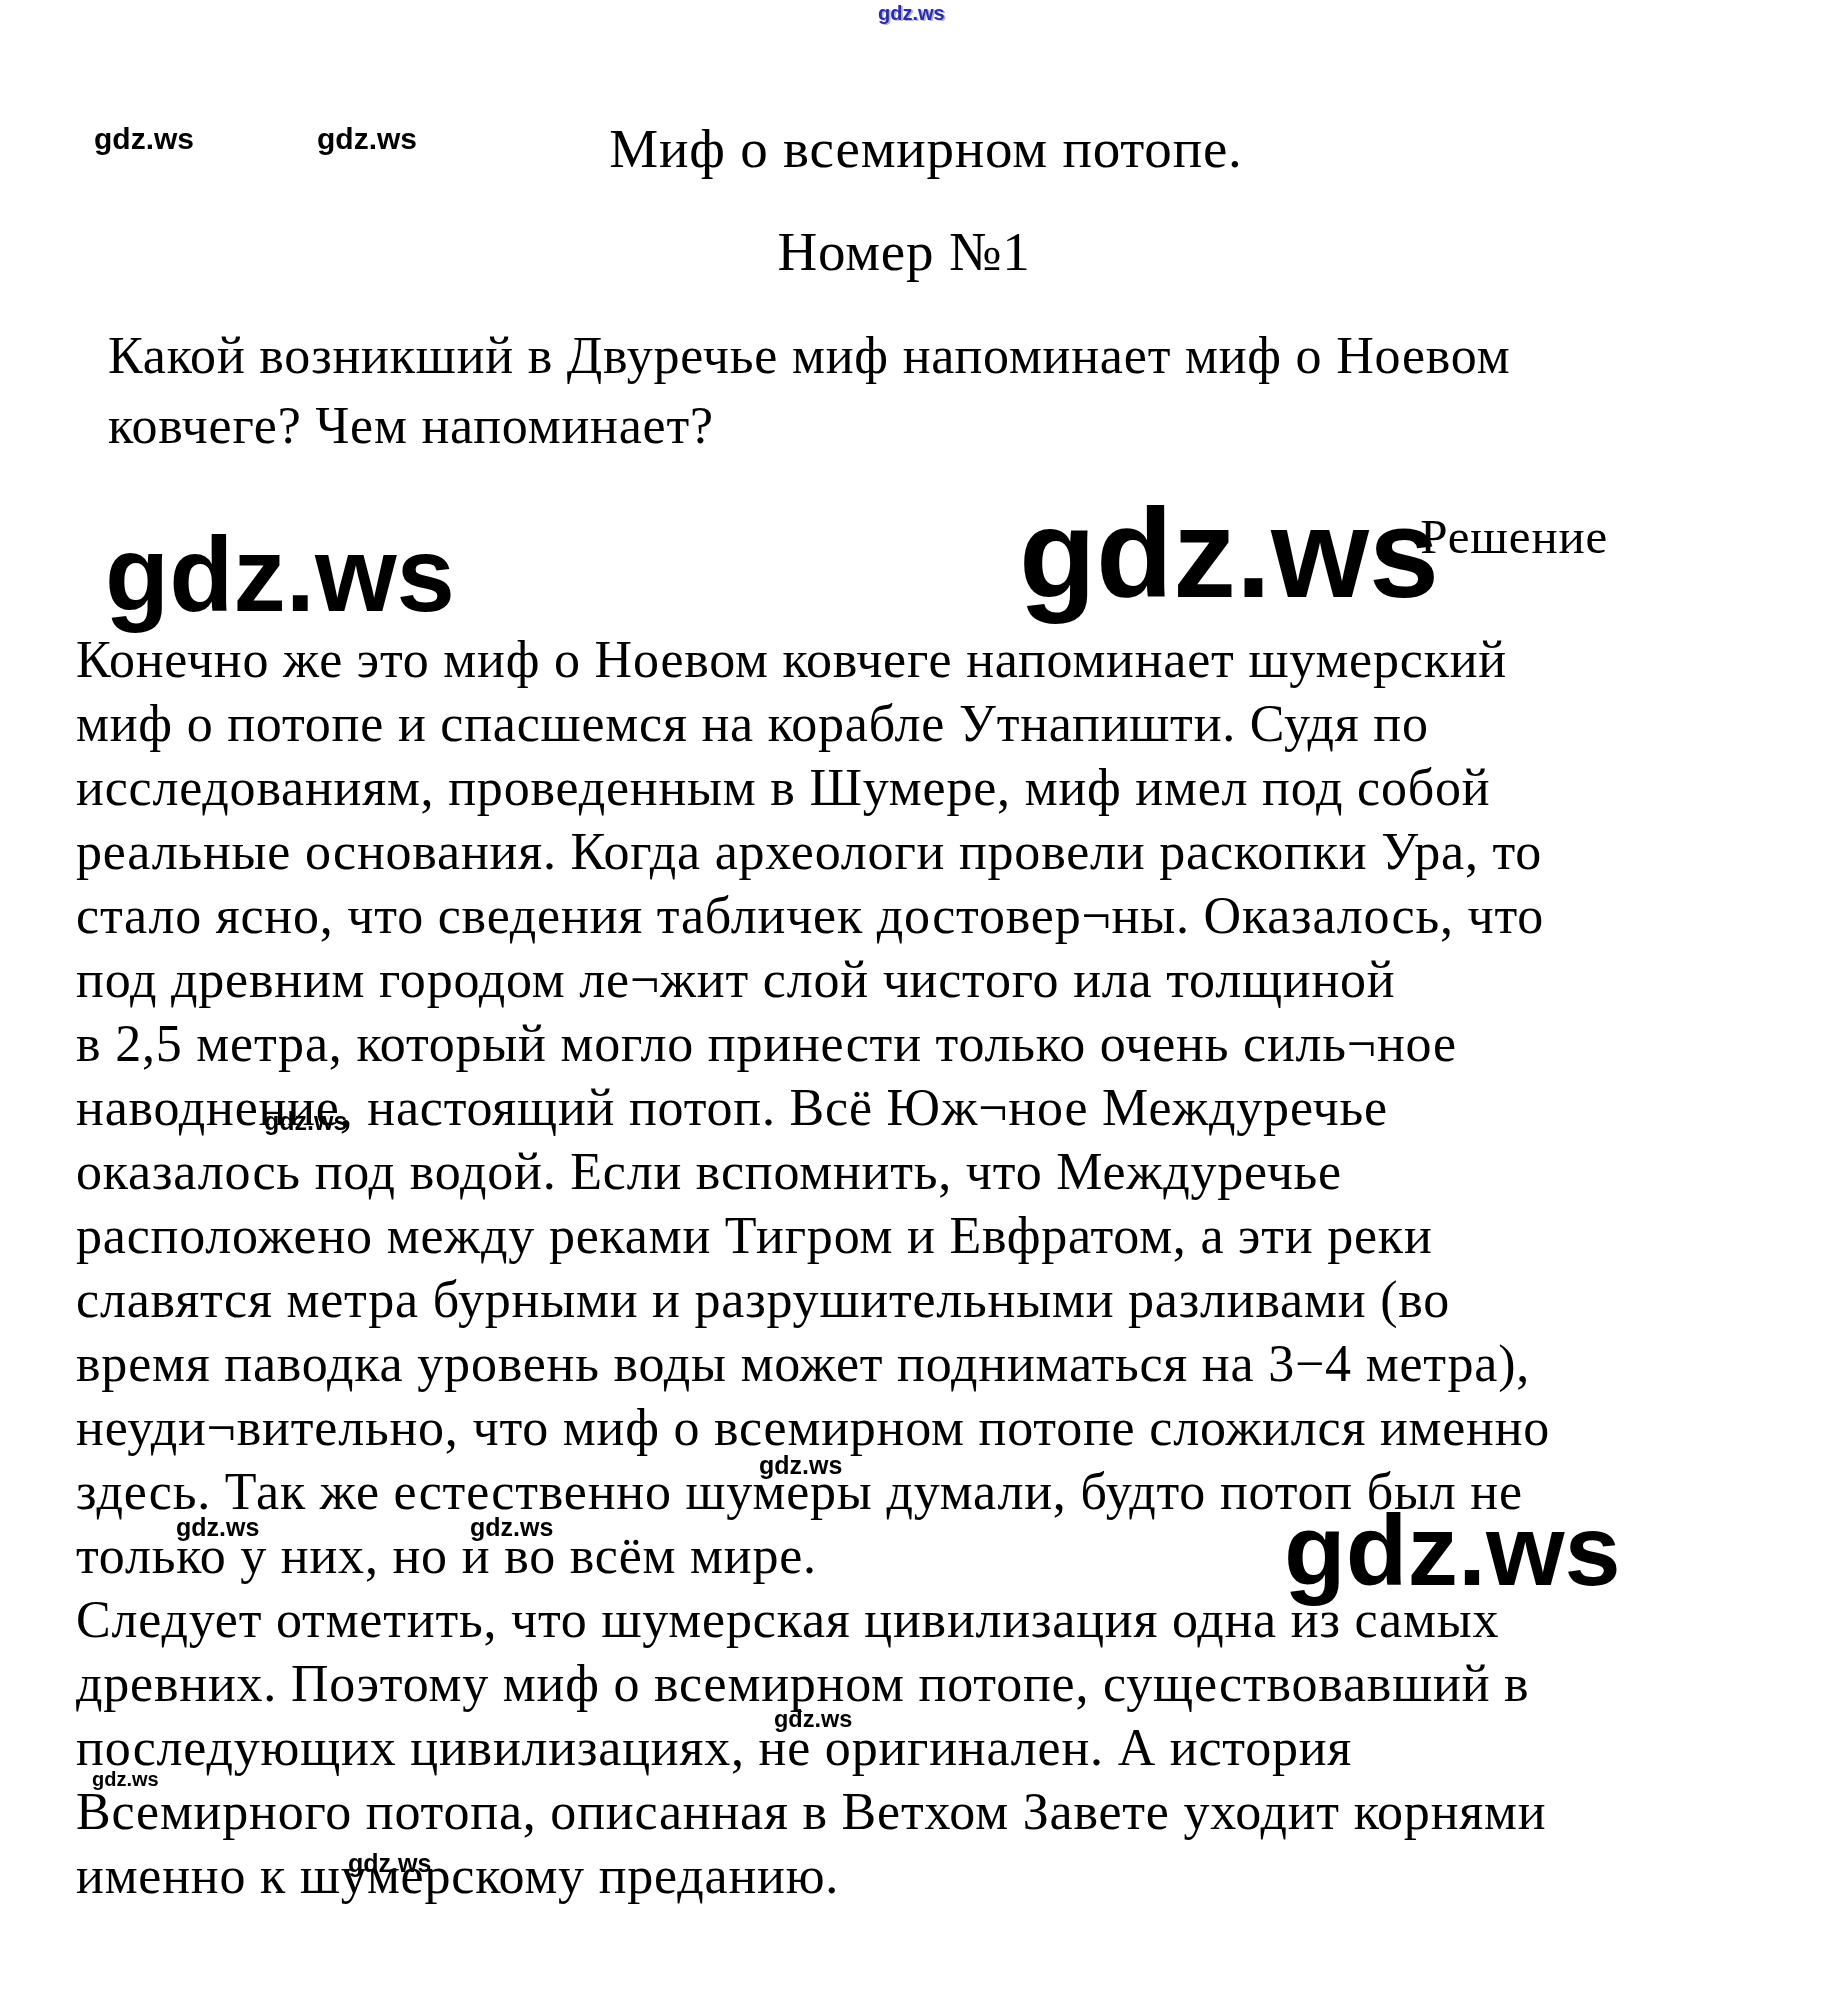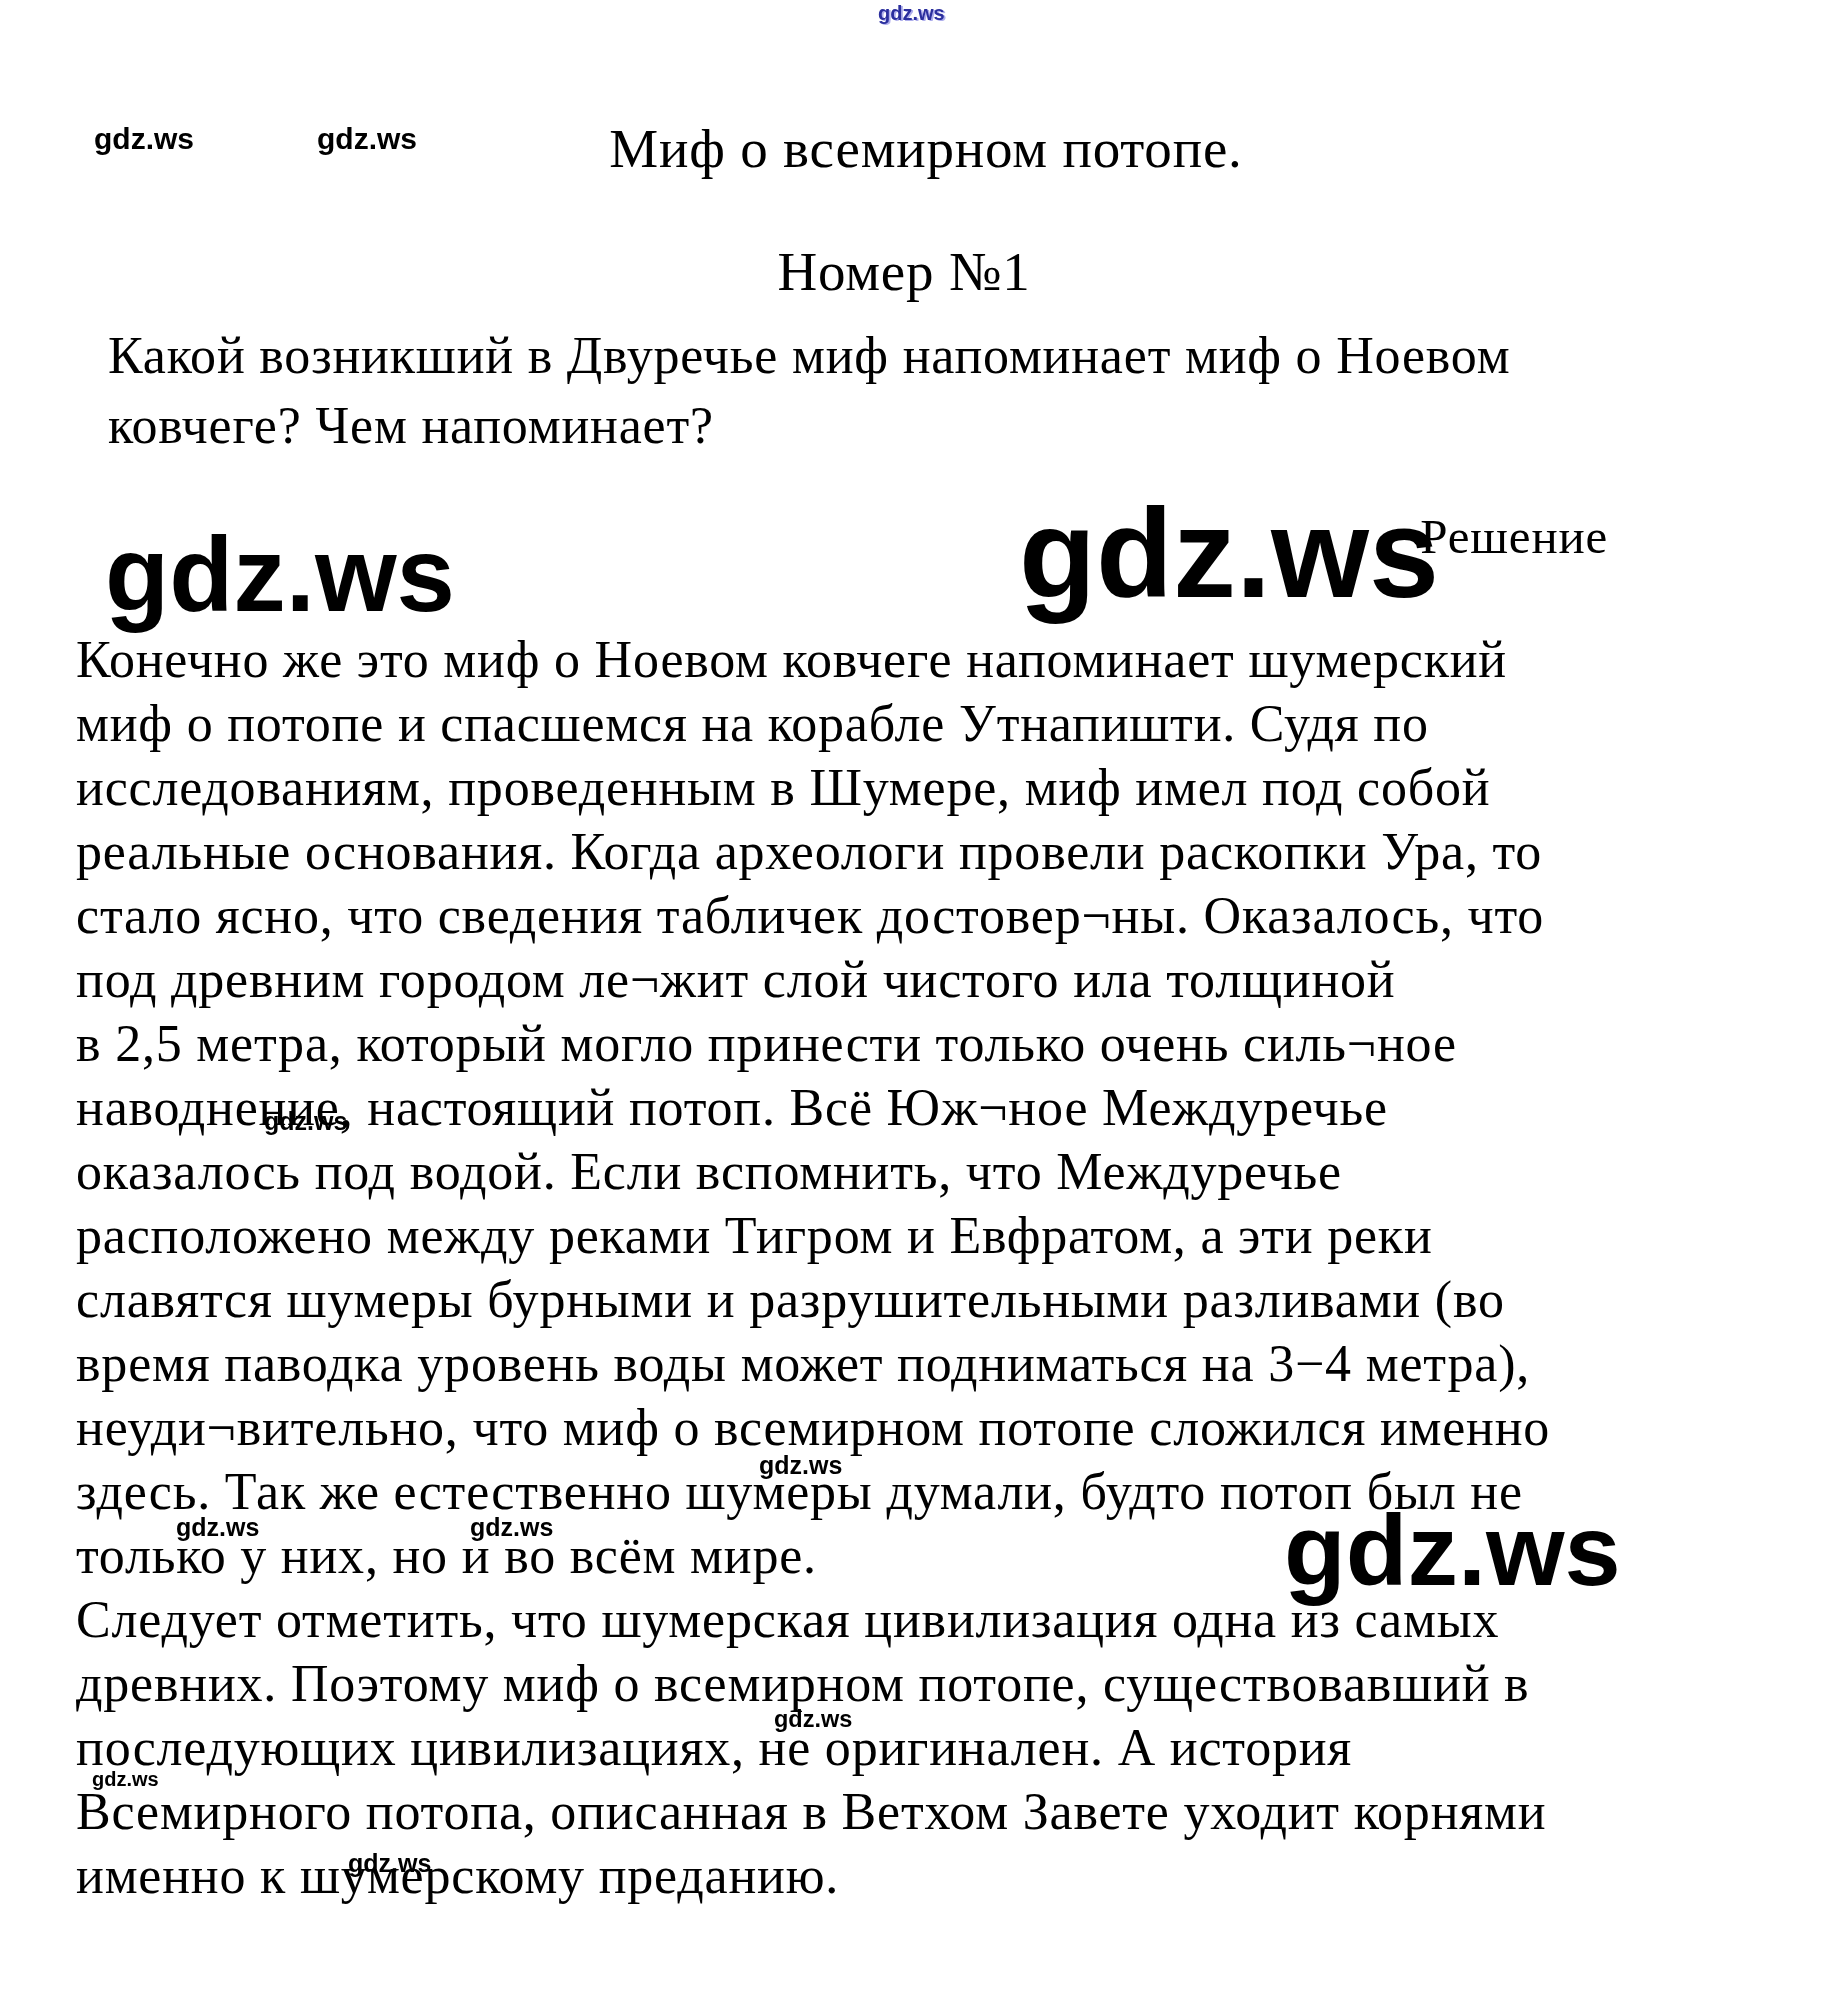--- a/index.html
+++ b/index.html
@@ -14,21 +14,21 @@
   .page { position: absolute; inset: 0; padding-left: 45px; }
 
   
   .title {
     position: absolute; top: 109px; left: 0; width: 1836px;
     text-align: center; font-size: 55px; font-weight: normal;
     letter-spacing: 0.8px; margin: 8px;
   }
   .task-number {
     position: absolute; top: 220px; left: 0; width: 1808px;
-    text-align: center; font-size: 55px; letter-spacing: 0.8px; margin-top: 20px;
+    text-align: center; font-size: 55px; letter-spacing: 0.8px;
   }
   .solution-heading {
     position: absolute; top: 508px; left: 0; width: 1608px;
     text-align: right; font-size: 49px; letter-spacing: 0.8px;
   }
 
   
   .question {
     position: absolute; top: 321px; left: 76px; right: 50px;
     font-size: 52px; letter-spacing: 0.8px; line-height: 70px; margin-left: 32px;
@@ -95,21 +95,21 @@
     <div class="line">Конечно же это миф о Ноевом ковчеге напоминает шумерский</div>
     <div class="line">миф о потопе и спасшемся на корабле Утнапишти. Судя по</div>
     <div class="line">исследованиям, проведенным в Шумере, миф имел под собой</div>
     <div class="line">реальные основания. Когда археологи провели раскопки Ура, то</div>
     <div class="line">стало ясно, что сведения табличек достовер¬ны. Оказалось, что</div>
     <div class="line">под древним городом ле¬жит слой чистого ила толщиной</div>
     <div class="line">в 2,5 метра, который могло принести только очень силь¬ное</div>
     <div class="line">наводнение, настоящий потоп. Всё Юж¬ное Междуречье</div>
     <div class="line">оказалось под водой. Если вспомнить, что Междуречье</div>
     <div class="line">расположено между реками Тигром и Евфратом, а эти реки</div>
-    <div class="line">славятся шумеры бурными и разрушительными разливами (во</div>
+    <div class="line">славятся метра бурными и разрушительными разливами (во</div>
     <div class="line">время паводка уровень воды может подниматься на 3−4 метра),</div>
     <div class="line">неуди¬вительно, что миф о всемирном потопе сложился именно</div>
     <div class="line">здесь. Так же естественно шумеры думали, будто потоп был не</div>
     <div class="line">только у них, но и во всём мире.</div>
     <div class="line">Следует отметить, что шумерская цивилизация одна из самых</div>
     <div class="line">древних. Поэтому миф о всемирном потопе, существовавший в</div>
     <div class="line">последующих цивилизациях, не оригинален. А история</div>
     <div class="line">Всемирного потопа, описанная в Ветхом Завете уходит корнями</div>
     <div class="line">именно к шумерскому преданию.</div>
   </div>

